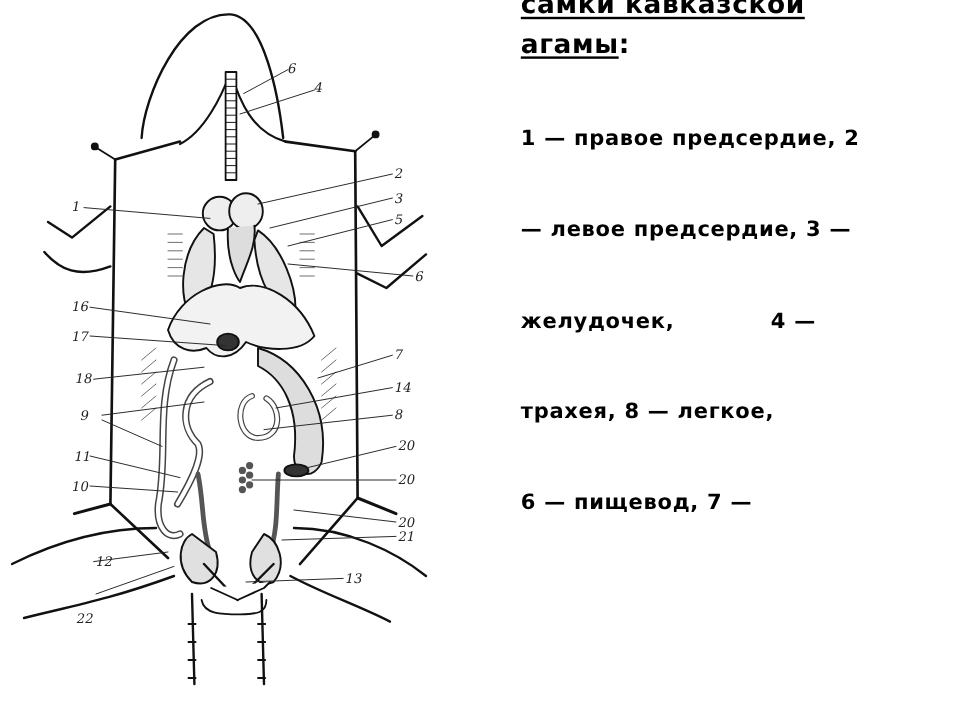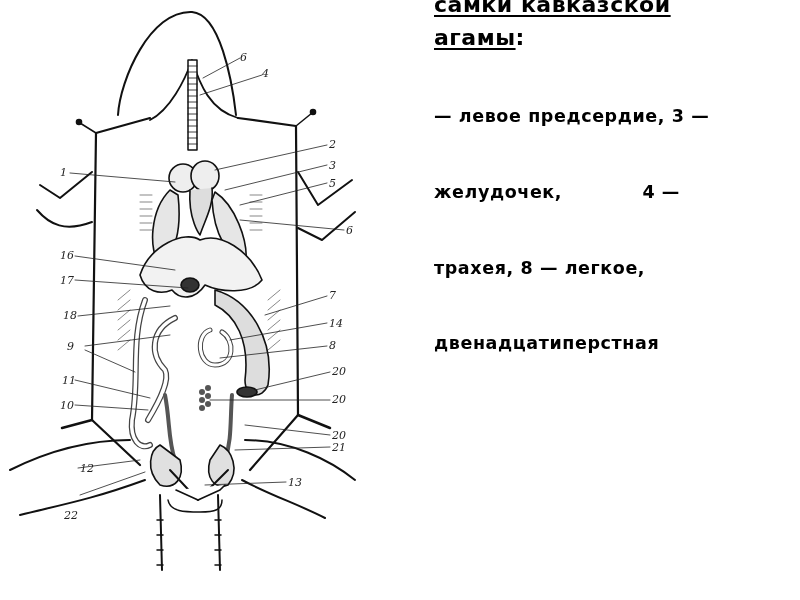--- a/index.html
+++ b/index.html
@@ -189,24 +189,25 @@
   <span class="lbl" style="left:288px;top:477px">13</span>
   <span class="lbl" style="left:64px;top:510px">22</span>
 </div>
 
 <div id="text-col">
   <div class="title">
     <u>самки кавказской </u><br>
     <u>агамы</u><span>:</span>
   </div>
   <div class="legend">
+    <span class="ln">1 — правое предсердие, 2</span>
     <span class="ln">— левое предсердие, 3 —</span>
     <span class="ln">желудочек,            4 —</span>
     <span class="ln">трахея, 8 — легкое,</span>
-    <span class="ln">двенадцатиперстная</span>
+    <span class="ln">6 — пищевод, 7 —</span>
     
     
     
     
     
     
     
     
     
     

